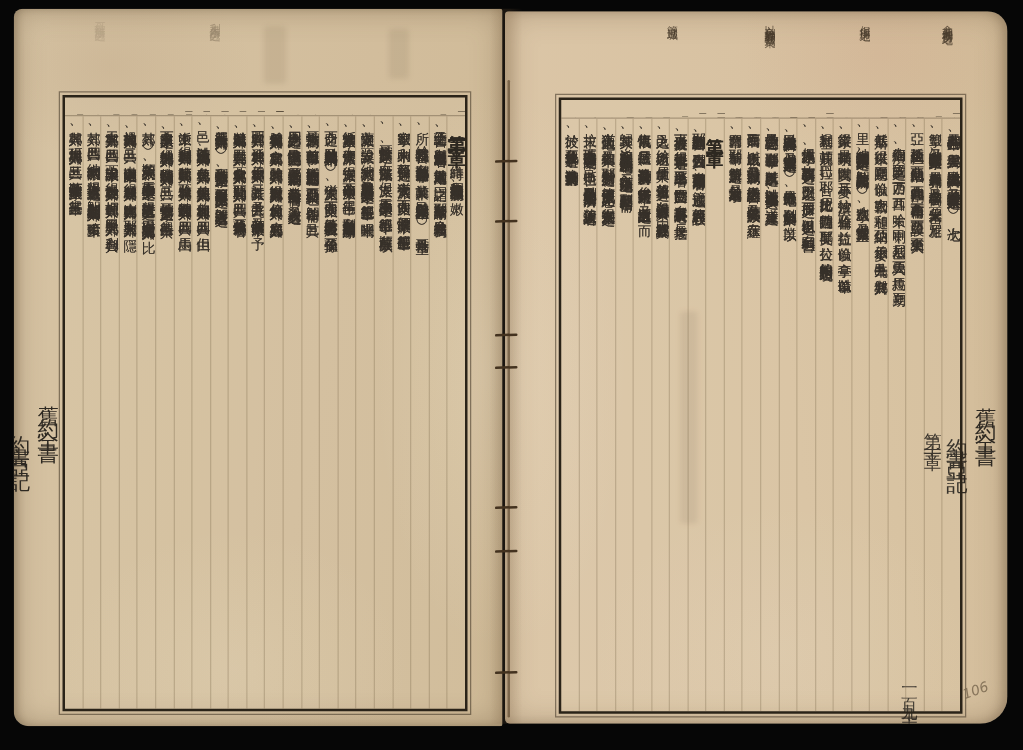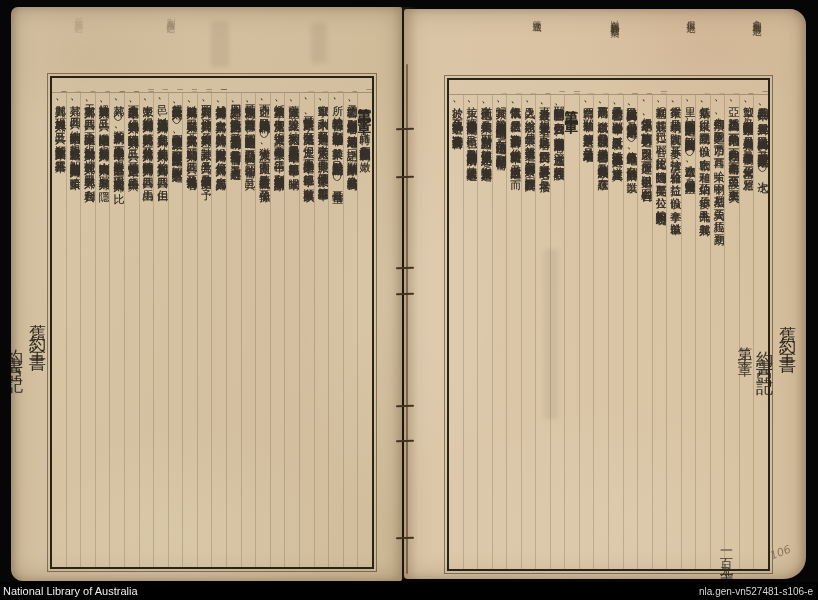--- a/index.html
+++ b/index.html
@@ -208,18 +208,14 @@
   <div class="gutter-shade"></div>
   <div class="thread"></div>
   <div class="stitch" style="top:128px;"></div>
   <div class="stitch" style="top:176px;"></div>
   <div class="stitch" style="top:267px;"></div>
   <div class="stitch" style="top:293px;"></div>
   <div class="stitch" style="top:405px;"></div>
   <div class="stitch" style="top:440px;"></div>
   <div class="stitch" style="top:537px;"></div>
 
-  <div class="footer">
-    <span class="lib">National Library of Australia</span>
-    <span class="imgid">nla.gen-vn527481-s106-e</span>
-  </div>
 
 </div>
 
 </body></html>

